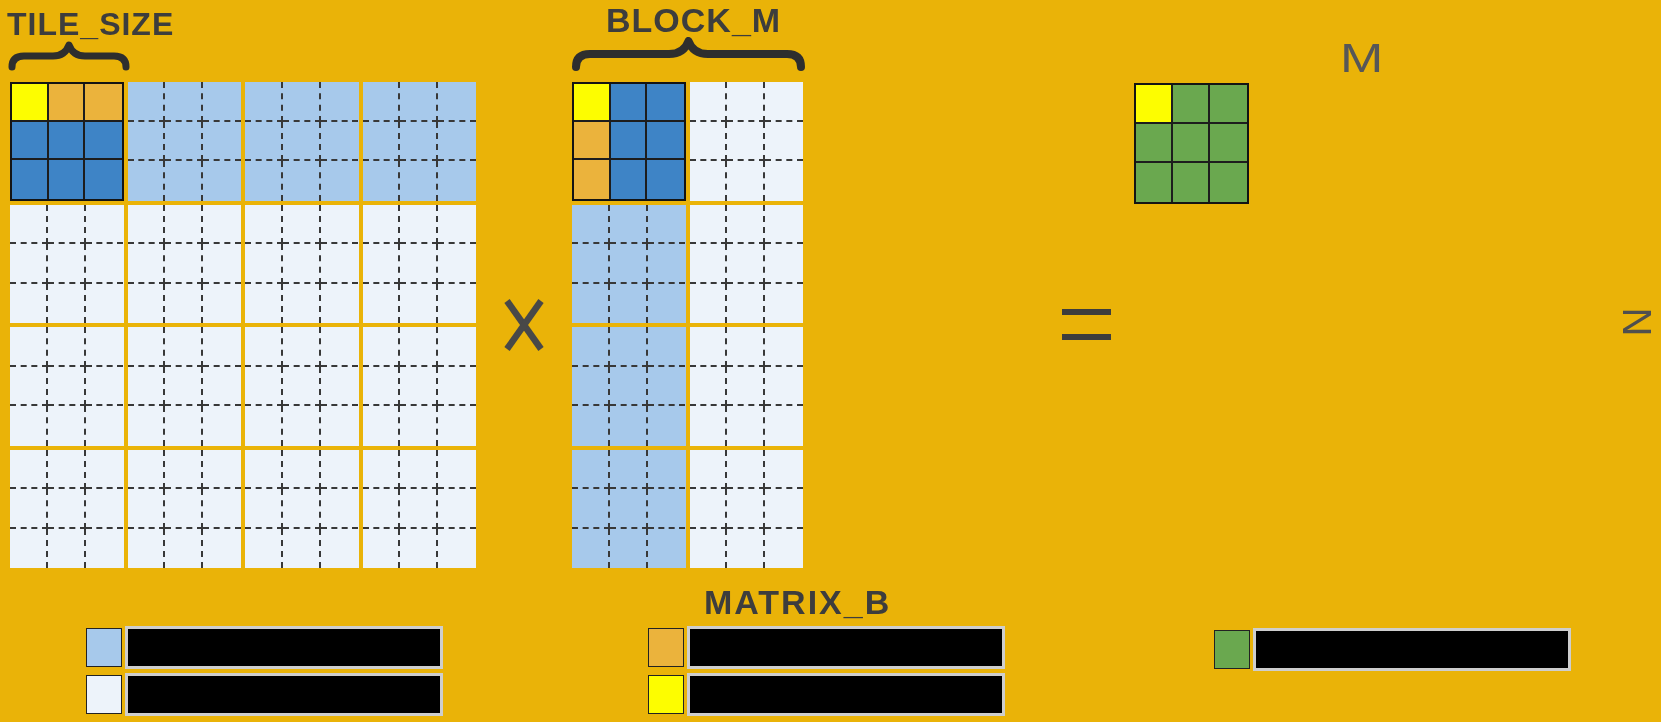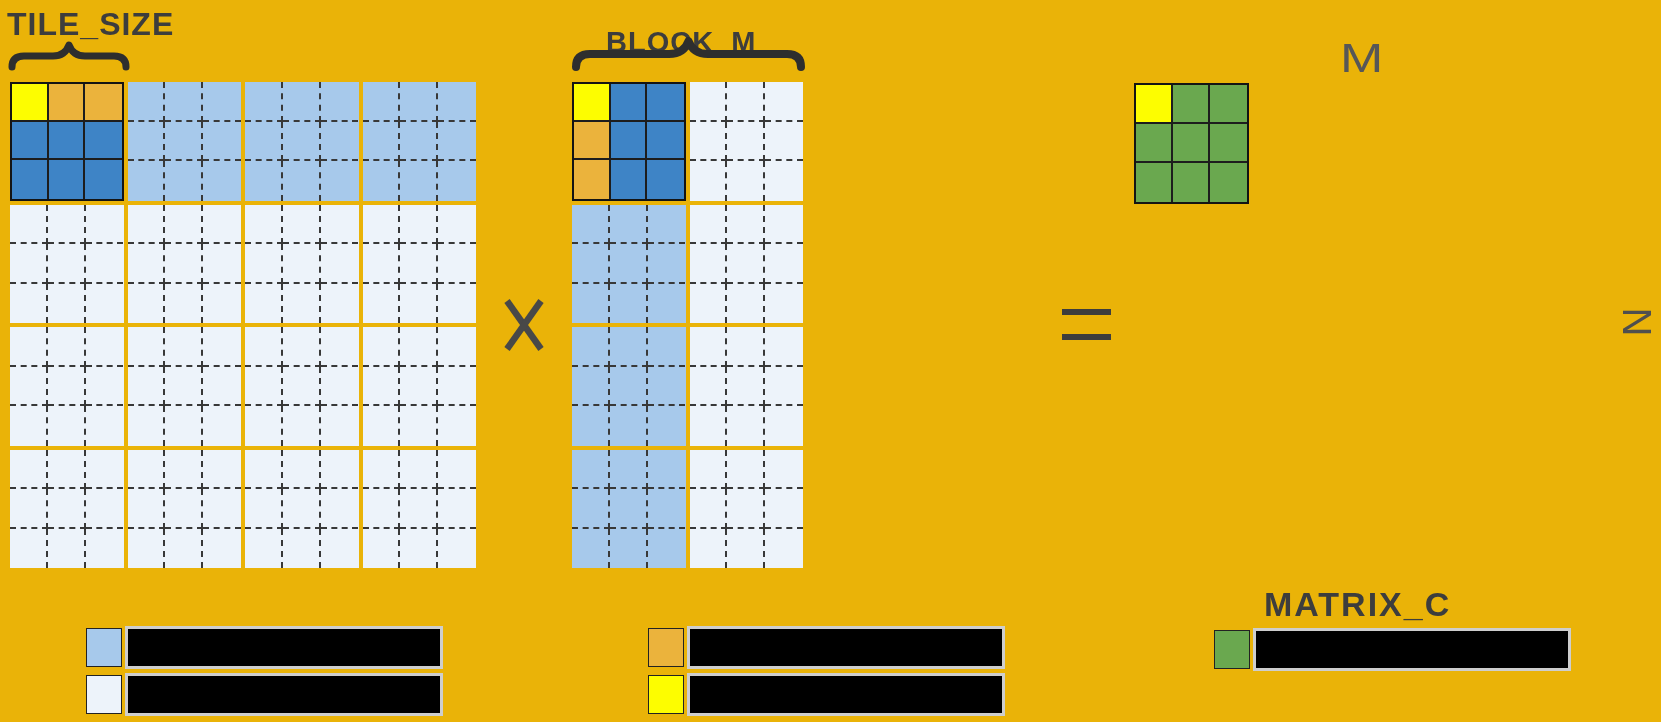--- a/index.html
+++ b/index.html
@@ -43,21 +43,21 @@
 </head>
 <body>
 
 <div class="canvas">
 
   <div class="abs heading brace-label" style="left:7px;top:8px;font-size:32px;">TILE_SIZE</div>
   <svg class="abs" style="left:8px;top:41px;" width="122" height="30" viewBox="0 0 122 30">
     <path d="M 4,26 Q 4,15 16,15 L 45,15 Q 57,15 61,4 Q 65,15 77,15 L 106,15 Q 118,15 118,26" fill="none" stroke="#2e2e2e" stroke-width="7" stroke-linecap="round" stroke-linejoin="round"></path>
   </svg>
 
-  <div class="abs heading brace-label" style="left:606px;top:3px;font-size:29px;margin-top:25px;">BLOCK_M</div>
+  <div class="abs heading brace-label" style="left:606px;top:3px;font-size:34px;">BLOCK_M</div>
   <svg class="abs" style="left:571px;top:37px;" width="235" height="35" viewBox="0 0 235 35">
     <path d="M 5,30 Q 5,17 19,17 L 98,17 Q 113,17 117.5,4 Q 122,17 137,17 L 216,17 Q 230,17 230,30" fill="none" stroke="#2e2e2e" stroke-width="8" stroke-linecap="round" stroke-linejoin="round"></path>
   </svg>
 
   <div id="matrix-a" class="abs matrix" style="left: 10px; top: 82px; width: 466px; height: 486px; grid-template-columns: repeat(4, 1fr); grid-template-rows: repeat(4, 1fr);">
       <div class="block tile-block">
         <div class="cell br bb" style="background: rgb(253, 253, 0);"></div>
         <div class="cell br bb" style="background: rgb(235, 179, 60);"></div>
         <div class="cell bb" style="background: rgb(235, 179, 60);"></div>
         <div class="cell br bb" style="background: rgb(62, 132, 198);"></div>
@@ -345,21 +345,21 @@
         <div class="cell bb" style="background: rgb(106, 168, 79);"></div>
         <div class="cell br" style="background: rgb(106, 168, 79);"></div>
         <div class="cell br" style="background: rgb(106, 168, 79);"></div>
         <div class="cell" style="background: rgb(106, 168, 79);"></div>
       </div>
     </div>
 
   <div class="abs dim-label" style="left:1340px;top:38px;transform:scaleX(1.3);transform-origin:left top;">M</div>
   <div class="abs dim-label" style="left:1615px;top:302px;width:44px;height:40px;display:flex;align-items:center;justify-content:center;transform:rotate(90deg);color:#4f4f4f;">N</div>
 
-  <div class="abs heading legend-title" style="left:1264px;top:587px;">MATRIX_C</div>
+  <div class="abs heading legend-title" style="left:704px;top:585px;">MATRIX_B</div>
 
   <div id="legend-rows-a" class="abs legend-rows" style="left:86px;top:626px;">
       <div class="legend-row">
         <div class="legend-swatch" style="background: rgb(167, 201, 235);"></div>
         <div class="legend-box"></div>
       </div>
       <div class="legend-row">
         <div class="legend-swatch" style="background: rgb(237, 243, 250);"></div>
         <div class="legend-box"></div>
       </div>

